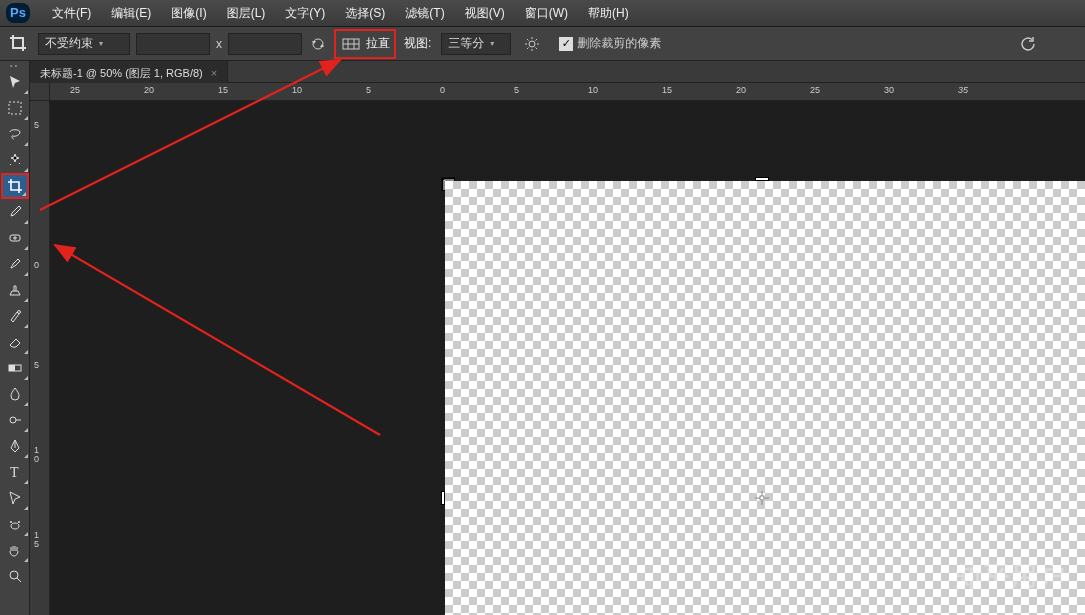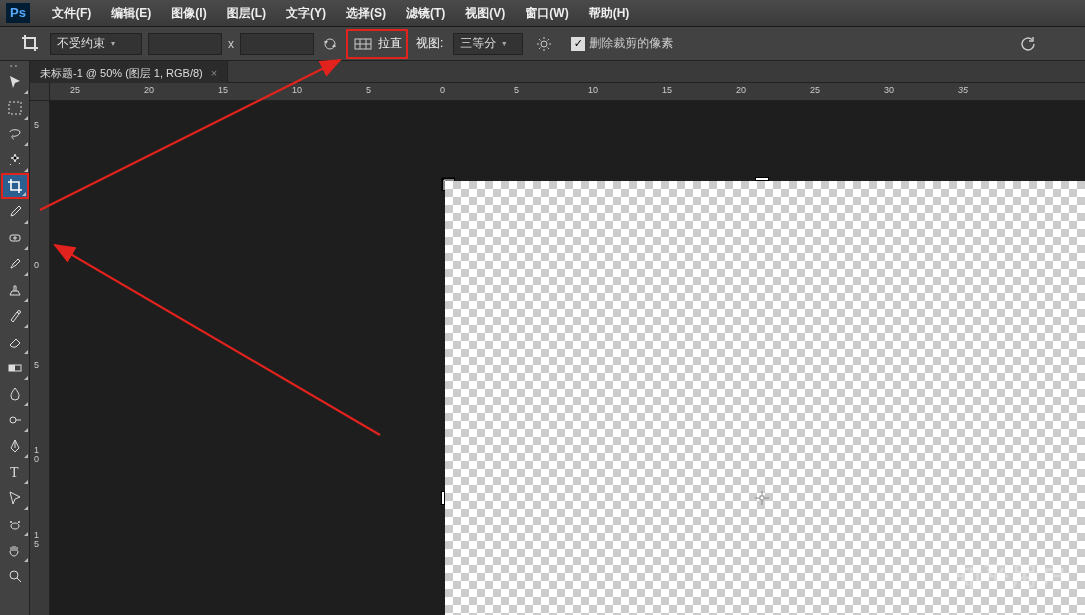--- a/index.html
+++ b/index.html
@@ -1,24 +1,24 @@
 <!DOCTYPE html>
 <html><head>
 <meta charset="utf-8">
 <style>
   * { box-sizing: border-box; margin: 0; padding: 0; user-select: none; }
   body { width: 1085px; height: 615px; background: #1a1a1a; font-family: "Microsoft YaHei", Arial, sans-serif; font-size: 12px; color: #ccc; overflow: hidden; position: relative; }
 
   
   .menubar { height: 27px; background: linear-gradient(#4a4a4a,#3a3a3a); display: flex; align-items: center; padding-left: 6px; border-bottom: 1px solid #1a1a1a; }
-  .logo { width: 24px; height: 20px; background: #001d33; border-radius: 0; color: #55aaff; font-weight: bold; font-size: 13px; text-align: center; line-height: 20px; margin-right: 12px; }
-  .menuitem { padding: 0 10px; color: #eee; font-size: 12px; cursor: default; font-weight: bold; }
-
-  
-  .optionsbar { height: 34px; background: #424242; display: flex; align-items: center; padding-left: 20px; border-bottom: 1px solid #222; justify-content: space-between; }
+  .logo { width: 24px; height: 20px; background: #001d33; border-radius: 8px; color: #55aaff; font-weight: bold; font-size: 13px; text-align: center; line-height: 20px; margin-right: 12px; }
+  .menuitem { padding: 0 10px; color: #eee; font-size: 12px; cursor: default; }
+
+  
+  .optionsbar { height: 34px; background: #424242; display: flex; align-items: center; padding-left: 8px; border-bottom: 1px solid #222; justify-content: space-between; }
   .opt-crop-icon { width: 22px; height: 22px; margin-right: 4px; }
   .opt-dropdown { background: #333; border: 1px solid #222; height: 22px; display: flex; align-items: center; padding: 0 6px; margin: 0 4px; color: #ddd; font-size: 12px; }
   .opt-dropdown .caret { margin-left: 6px; font-size: 8px; color: #aaa; }
   .opt-input { background: #333; border: 1px solid #222; height: 22px; width: 74px; margin: 0 2px; }
   .opt-x { margin: 0 4px; color: #ccc; }
   .swap-ico { width: 20px; height: 20px; margin: 0 4px; display: flex; align-items: center; justify-content: center; }
   .straighten-box { border: 2px solid #e2221d; padding: 2px 4px; height: 30px; display: flex; align-items: center; margin: 0 2px; }
   .grid-ico { width: 22px; height: 22px; display: inline-flex; align-items: center; justify-content: center; margin-right: 4px; }
   .opt-label { color: #eee; margin: 18px 6px; }
   .gear-ico { width: 22px; height: 22px; margin: 0 6px; display: flex; align-items: center; justify-content: center; }

